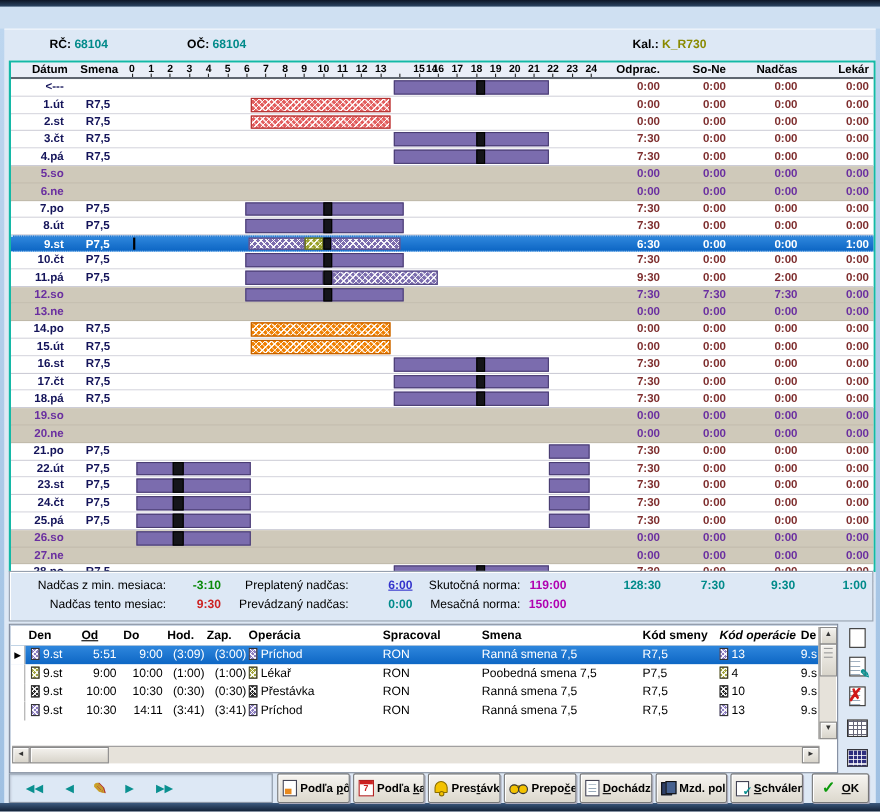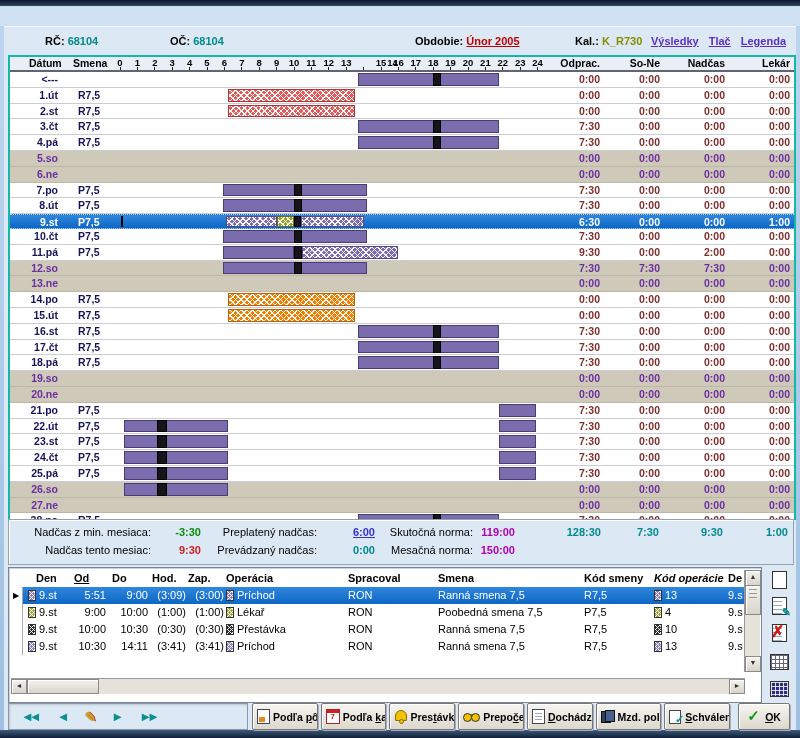--- a/index.html
+++ b/index.html
@@ -174,32 +174,23 @@
 
     <div class="hstrip">
       <span class="hg" style="left:6px">
         <span class="lab">RČ:</span>
         <span class="teal">68104</span>
       </span>
       <span class="hg" style="left:131px">
         <span class="lab">OČ:</span>
         <span class="teal">68104</span>
       </span>
-      <span class="hg" style="left:376px">
-        <span class="lab">Obdobie:</span>
-        <span class="red-u">Únor 2005</span>
-      </span>
       <span class="hg" style="left:536px">
         <span class="lab">Kal.:</span>
         <span class="olive">K_R730</span>
-      </span>
-      <span class="links">
-        <a>Výsledky</a>
-        <a>Tlač</a>
-        <a>Legenda</a>
       </span>
     </div>
 
     <div class="grid">
       <div class="ghead" id="ruler">
         <span class="h-datum">Dátum</span>
         <span class="h-smena">Smena</span>
         <span class="hv hv0">Odprac.</span>
         <span class="hv hv1">So-Ne</span>
         <span class="hv hv2">Nadčas</span>
@@ -599,40 +590,40 @@
             <span class="val v0"></span>
             <span class="val v1"></span>
             <span class="val v2"></span>
             <span class="val v3"></span>
           </div>
         </div>
     </div>
 
     <div class="summary" id="summary">
       <span class="sL r1 p1L">Nadčas z min. mesiaca:</span>
-      <span class="sV r1 p1V green">-3:30</span>
+      <span class="sV r1 p1V green">-3:10</span>
       <span class="sL r1 p2L">Preplatený nadčas:</span>
       <span class="sV r1 p2V blue-u">6:00</span>
       <span class="sL r1 p3L">Skutočná norma:</span>
       <span class="sV r1 p3V magenta">119:00</span>
       <span class="sL r2 p1L">Nadčas tento mesiac:</span>
       <span class="sV r2 p1V redv">9:30</span>
       <span class="sL r2 p2L">Prevádzaný nadčas:</span>
       <span class="sV r2 p2V tealv">0:00</span>
       <span class="sL r2 p3L">Mesačná norma:</span>
       <span class="sV r2 p3V magenta">150:00</span>
     <span class="tot t0">128:30</span>
         <span class="tot t1">7:30</span>
         <span class="tot t2">9:30</span>
         <span class="tot t3">1:00</span>
       </div>
 
     <div class="tablep">
       <div class="thead" id="thead">
-          <span class="th" style="left: 26px;">Den</span>
+          <span class="th" style="left: 16px;">Den</span>
           <span class="th sorted" style="left: 64px;">Od</span>
           <span class="th" style="left: 102px;">Do</span>
           <span class="th" style="left: 142px;">Hod.</span>
           <span class="th" style="left: 178px;">Zap.</span>
           <span class="th" style="left: 216px;">Operácia</span>
           <span class="th" style="left: 338px;">Spracoval</span>
           <span class="th" style="left: 428px;">Smena</span>
           <span class="th" style="left: 574px;">Kód smeny</span>
           <span class="th" style="left: 644px; font-style: italic;">Kód operácie</span>
           <span class="th" style="left: 718px;">De</span>

